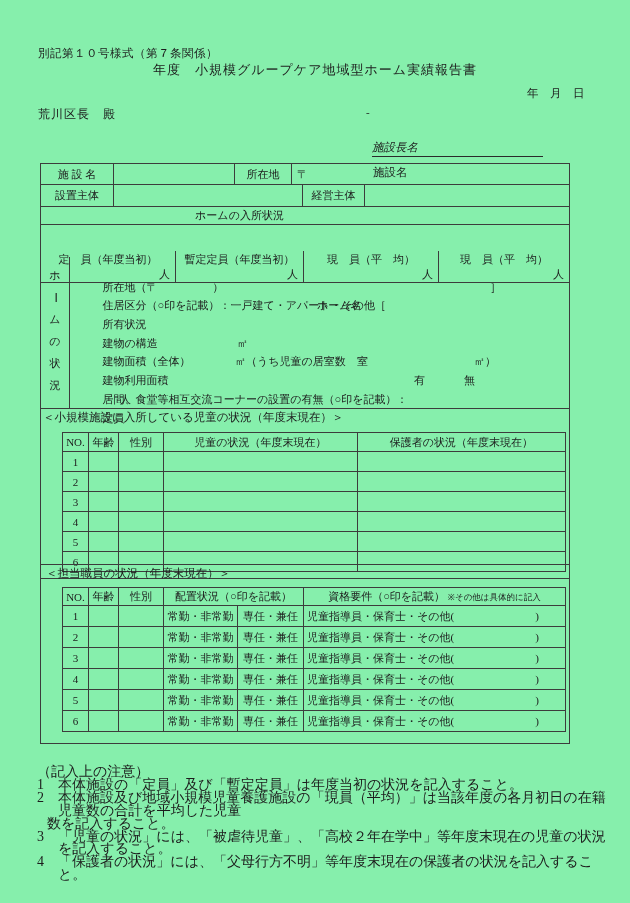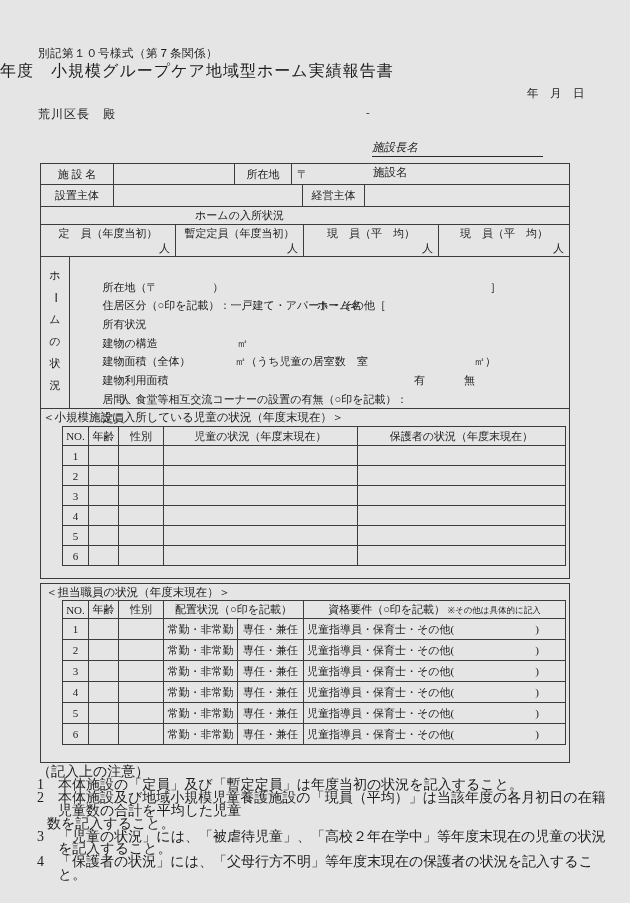--- a/index.html
+++ b/index.html
@@ -1,39 +1,39 @@
 <!DOCTYPE html>
 <html><head>
 <meta charset="utf-8">
 <style>
   html,body{margin:0;padding:0;}
   body{background:#fff;}
-  .page{position:relative;width:630px;height:903px;background:#e5e5e5;
+  .page{position:relative;width:630px;height:903px;background:#86efac;
         font-family:"Liberation Serif","DejaVu Serif",serif;color:#1c1c1c;
         font-size:11px;overflow:hidden;}
   .abs{position:absolute;}
   .form-number{left:38px;top:46px;font-size:11.5px;letter-spacing:.5px;}
-  .form-title{left:0;right:0;top:61px;font-size:16px;letter-spacing:1px;}
+  .form-title{left:0;right:0;top:61px;text-align:center;font-size:13px;letter-spacing:1px;}
   .date-line{left:527px;top:86px;font-size:11.5px;}
   .addressee{left:38px;top:106px;font-size:12px;letter-spacing:1px;}
   .dash{left:366px;top:106px;font-size:11px;}
   .sig-name{left:373px;top:121px;font-size:11.5px;margin-top:44px;}
   .sig-head{left:372px;top:140px;width:171px;border-bottom:1px solid #2a2a2a;height:16px;font-size:11.5px;font-style:italic;}
 
   .boxA{left:40px;top:163px;width:528px;height:414px;border:1.5px solid #3c3c3c;}
-  .boxB{left:40px;top:583px;width:528px;height:178px;border:1.5px solid #3c3c3c;}
+  .boxB{left:40px;top:564px;width:528px;height:178px;border:1.5px solid #3c3c3c;}
 
   .irow{display:grid;border-bottom:1px solid #3c3c3c;box-sizing:border-box;}
   .irow>div{border-right:1px solid #3c3c3c;display:flex;align-items:center;box-sizing:border-box;}
   .irow>div:last-child{border-right:none;}
   .r1{grid-template-columns:73px 121px 57px auto;height:21px;}
   .r2{grid-template-columns:73px 189px 62px auto;height:22px;}
   .r3{grid-template-columns:397px auto;height:18px;}
   .r3>div{justify-content:center;}
-  .r4{grid-template-columns:135px 128px 135px auto;height:32px;border-bottom:1px solid #3c3c3c;}
+  .r4{grid-template-columns:135px 128px 135px auto;height:32px;border-bottom:1px solid #3c3c3c;margin-top:26px;}
   .r4>div{flex-direction:column;align-items:stretch;justify-content:space-between;padding:1px 0;}
   .cap-label{text-align:center;}
   .cap-unit{text-align:right;padding-right:5px;}
   .cellc{justify-content:center;}
   .postal{padding-left:5px;}
 
   .home{top:93px;left:0;width:528px;height:152px;display:grid;grid-template-columns:29px auto;
         border-bottom:1px solid #3c3c3c;box-sizing:border-box;}
   .vlabel{border-right:1px solid #3c3c3c;display:flex;flex-direction:column;align-items:center;
           padding-top:11px;gap:7px;font-size:11px;}
@@ -41,21 +41,21 @@
   .hlines{padding-top:2px;}
   .hline{position:relative;height:18.7px;line-height:18.7px;padding-left:5px;white-space:pre;}
   .hline .ps{position:absolute;top:0;}
   .p-bracket{left:420px;} .p-homename{left:247px;} .p-m2{left:167px;}
   .p-used{left:165px;} .p-room{left:287px;} .p-roomm2{left:404px;}
   .p-yes{left:344px;} .p-no{left:394px;} .p-cap{left:50px;}
 
   .heading1{top:246px;left:2px;font-size:11.5px;}
   .heading2{top:1px;left:5px;font-size:11.5px;}
 
-  table{border-collapse:collapse;table-layout:fixed;}
+  table{border-collapse:collapse;table-layout:fixed;margin-top:6px;}
   .t2{top:262px;left:21px;width:504px;}
   .t3{top:16px;left:21px;width:504px;}
   td,th{border:1px solid #3c3c3c;font-weight:normal;font-size:11px;padding:0 2px;
         overflow:hidden;white-space:nowrap;}
   .t2 th{height:18px;} .t2 td{height:19px;}
   .t3 th{height:17px;} .t3 td{height:20px;}
   .c{text-align:center;}
   .qual{padding-left:3px;}
   .qualflex{display:flex;align-items:center;gap:23px;}
   .qualflex .fill{flex:1;}

